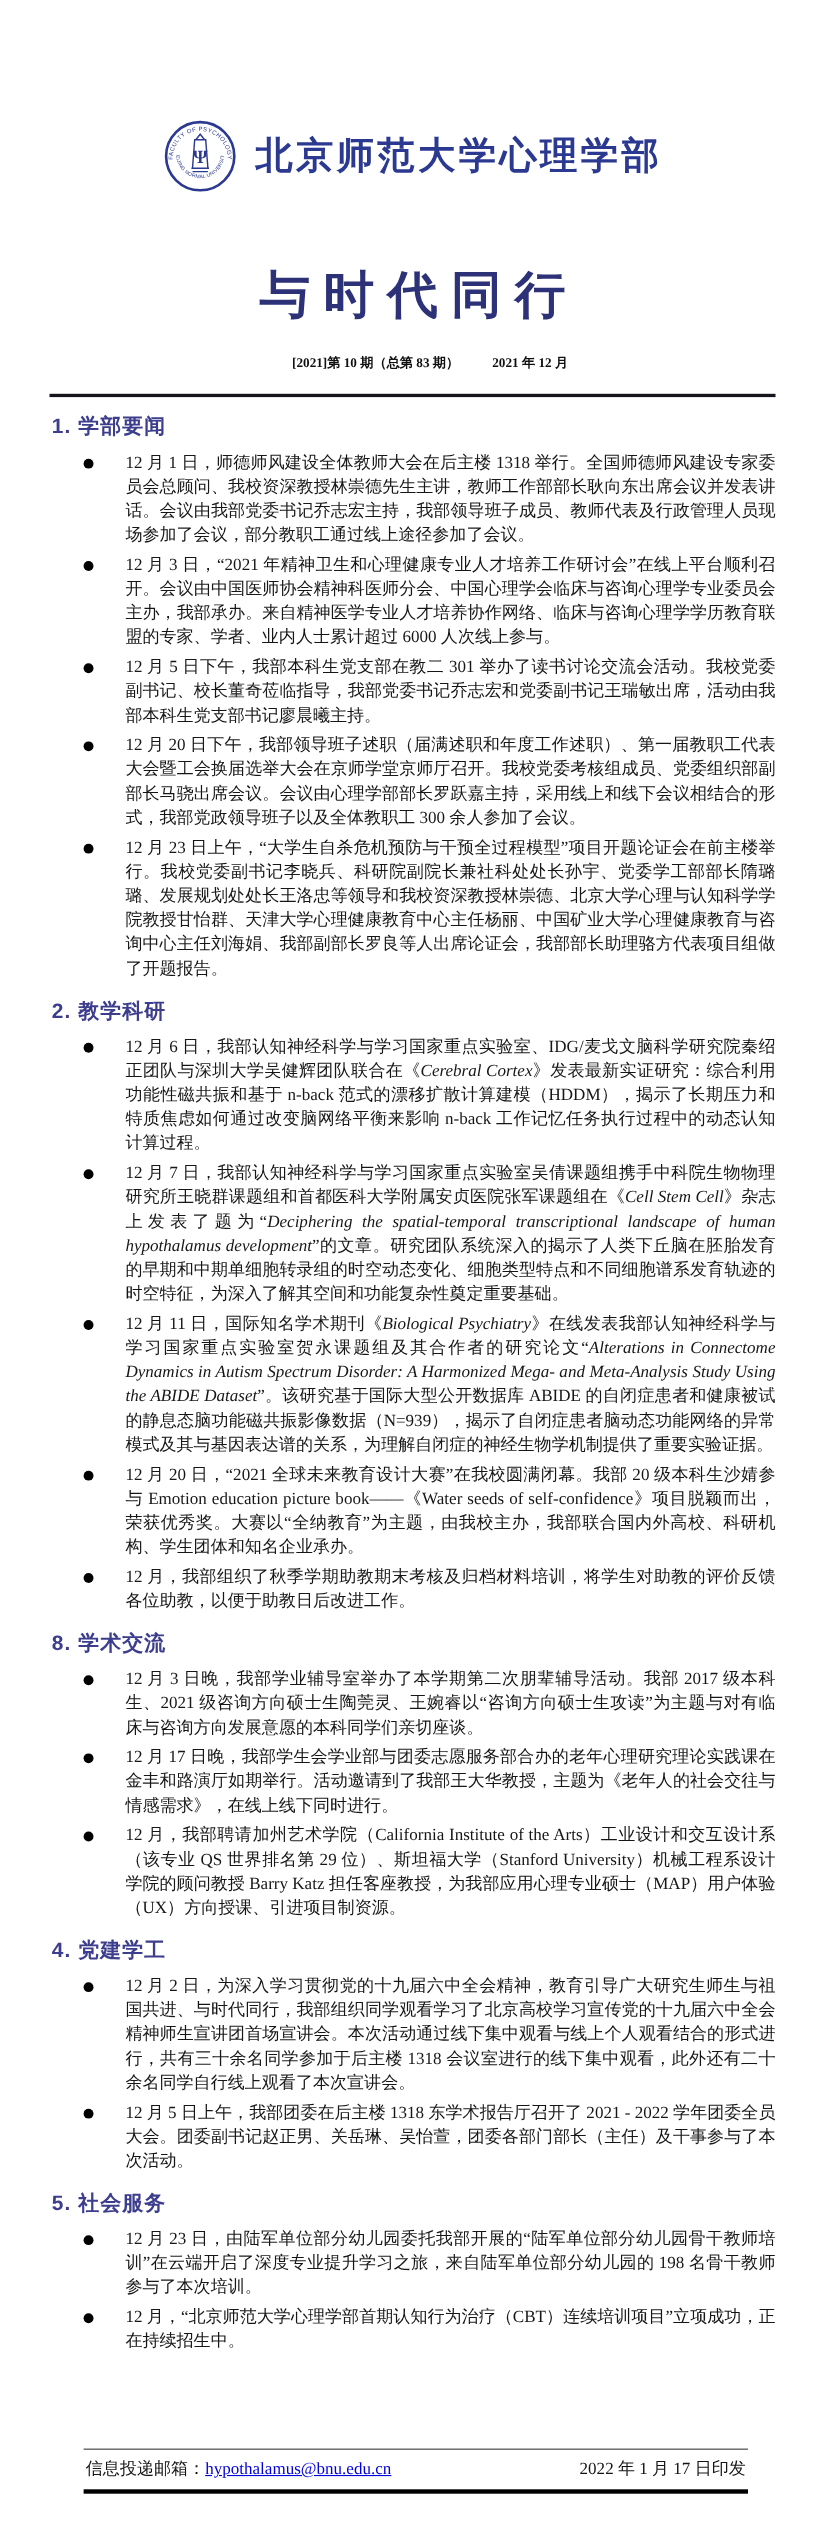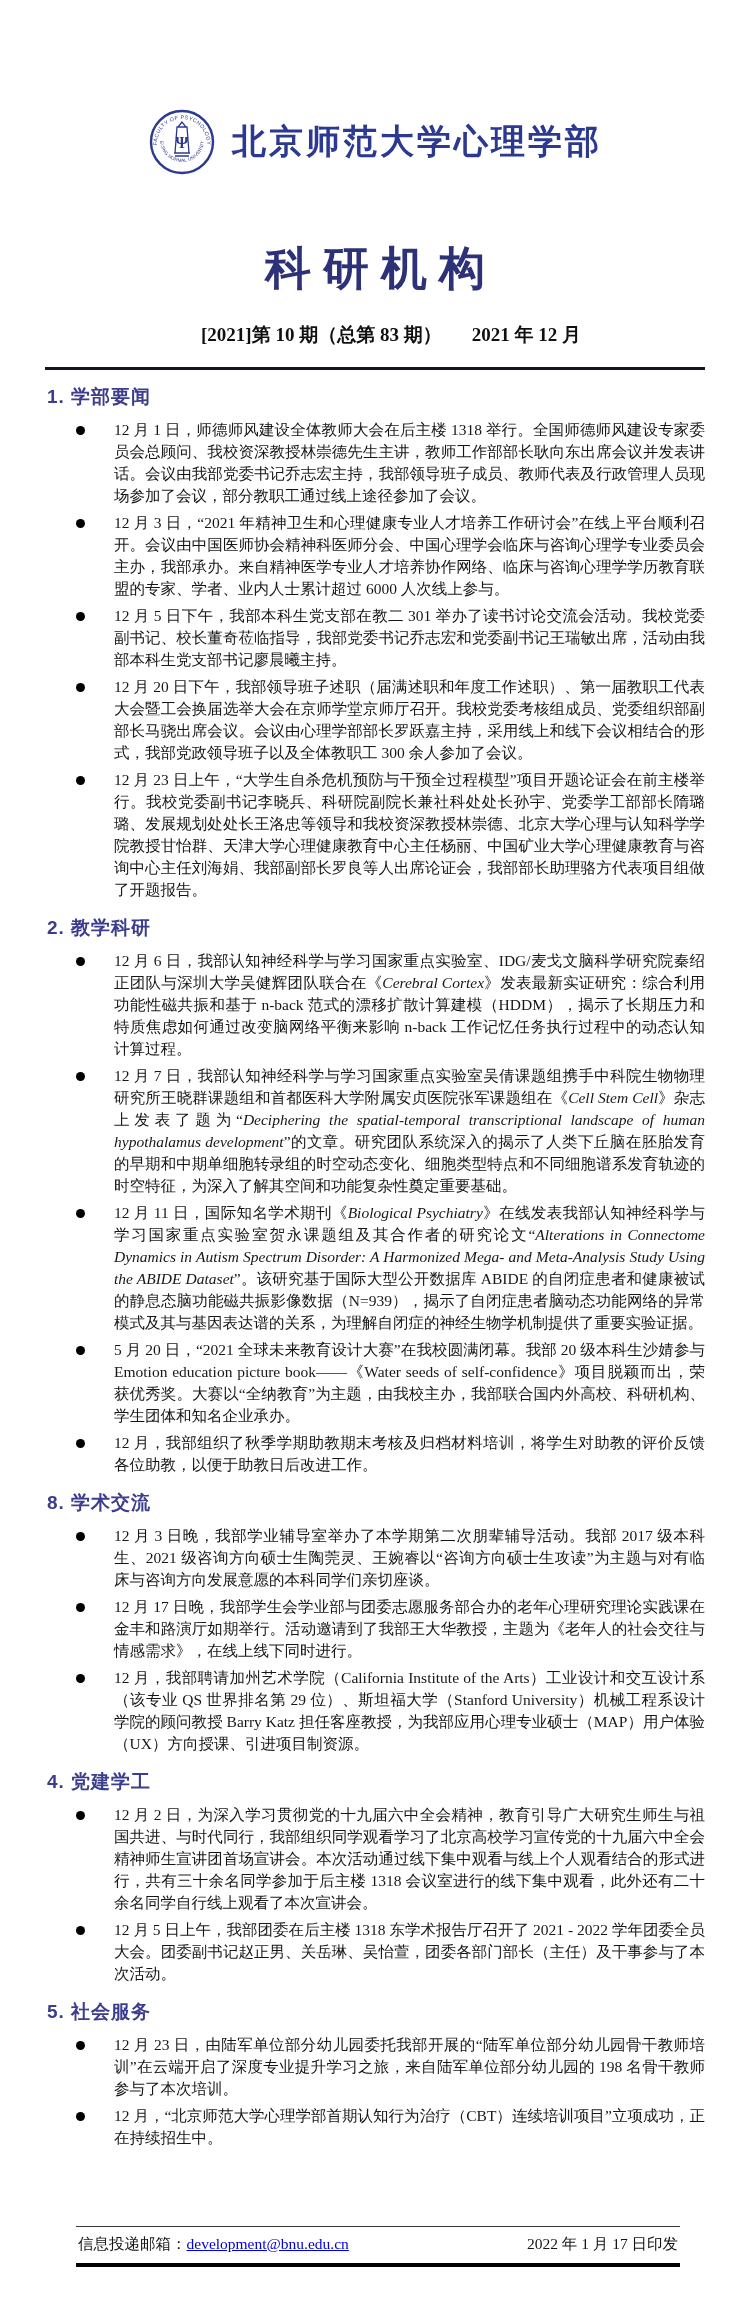--- a/index.html
+++ b/index.html
@@ -12,21 +12,21 @@
   .brand { display:flex; align-items:center; justify-content:center; gap:16px; }
   .seal { width:68px; height:68px; flex:0 0 auto; }
   .org-name {
     font-size:34px; font-weight:bold; color:#2b3990; letter-spacing:3px;
     font-family:"Liberation Serif","DejaVu Serif",serif;
   }
   .title {
     margin-top:62px; font-size:46px; font-weight:bold; color:#2d3278;
     letter-spacing:12px; text-indent:12px;
   }
-  .issue-line { margin-top:22px; font-size:19px; font-weight:bold; color:#101010;margin-left:32px; }
+  .issue-line { margin-top:22px; font-size:12px; font-weight:bold; color:#101010;margin-left:32px; }
   .issue-line .issue-no { margin-right:30px; }
   .rule-top { height:3px; background:#15151d; margin:19px 45px 0 45px; }
   .content { margin:4px 45px 0 45px; }
   .sec-heading {
     font-family:"Liberation Sans","DejaVu Sans",sans-serif;
     font-size:19px; font-weight:bold; color:#3c3d8c;
     margin:14px 0 9px 2px; letter-spacing:1px;
   }
   .item {
     position:relative; padding-left:69px; font-size:15.5px; line-height:22px;
@@ -63,53 +63,53 @@
         <textPath href="#arcTop" startOffset="50%" text-anchor="middle">FACULTY OF PSYCHOLOGY</textPath>
       </text>
       <text font-size="4.6" font-family="Liberation Sans, sans-serif" letter-spacing="0.2">
         <textPath href="#arcBot" startOffset="50%" text-anchor="middle">BEIJING NORMAL UNIVERSITY</textPath>
       </text>
       <path class="stroke" stroke-width="1.3" d="M34 14 L30 19 L38 19 Z M29 19 L27 45 L41 45 L39 19 Z M26 45 L42 45 M27 48 L41 48"></path>
       <text x="34" y="40" text-anchor="middle" font-size="17" font-weight="bold" font-family="Liberation Serif, serif">Ψ</text>
     </svg>
     <div class="org-name">北京师范大学心理学部</div>
   </div>
-  <div class="title">科研机构</div>
+  <div class="title">与时代同行</div>
   <div class="issue-line">
     <span class="issue-no">[2021]第 10 期（总第 83 期）</span><span>2021 年 12 月</span>
   </div>
 </div>
 
 <div class="rule-top"></div>
 
 <div class="content">
     <div class="sec-heading">1. 学部要闻</div>
     <div class="item"><span class="dot"></span><span>12 月 1 日，师德师风建设全体教师大会在后主楼 1318 举行。全国师德师风建设专家委员会总顾问、我校资深教授林崇德先生主讲，教师工作部部长耿向东出席会议并发表讲话。会议由我部党委书记乔志宏主持，我部领导班子成员、教师代表及行政管理人员现场参加了会议，部分教职工通过线上途径参加了会议。</span></div>
     <div class="item"><span class="dot"></span><span>12 月 3 日，“2021 年精神卫生和心理健康专业人才培养工作研讨会”在线上平台顺利召开。会议由中国医师协会精神科医师分会、中国心理学会临床与咨询心理学专业委员会主办，我部承办。来自精神医学专业人才培养协作网络、临床与咨询心理学学历教育联盟的专家、学者、业内人士累计超过 6000 人次线上参与。</span></div>
     <div class="item"><span class="dot"></span><span>12 月 5 日下午，我部本科生党支部在教二 301 举办了读书讨论交流会活动。我校党委副书记、校长董奇莅临指导，我部党委书记乔志宏和党委副书记王瑞敏出席，活动由我部本科生党支部书记廖晨曦主持。</span></div>
     <div class="item"><span class="dot"></span><span>12 月 20 日下午，我部领导班子述职（届满述职和年度工作述职）、第一届教职工代表大会暨工会换届选举大会在京师学堂京师厅召开。我校党委考核组成员、党委组织部副部长马骁出席会议。会议由心理学部部长罗跃嘉主持，采用线上和线下会议相结合的形式，我部党政领导班子以及全体教职工 300 余人参加了会议。</span></div>
     <div class="item"><span class="dot"></span><span>12 月 23 日上午，“大学生自杀危机预防与干预全过程模型”项目开题论证会在前主楼举行。我校党委副书记李晓兵、科研院副院长兼社科处处长孙宇、党委学工部部长隋璐璐、发展规划处处长王洛忠等领导和我校资深教授林崇德、北京大学心理与认知科学学院教授甘怡群、天津大学心理健康教育中心主任杨丽、中国矿业大学心理健康教育与咨询中心主任刘海娟、我部副部长罗良等人出席论证会，我部部长助理骆方代表项目组做了开题报告。</span></div>
     <div class="sec-heading">2. 教学科研</div>
     <div class="item"><span class="dot"></span><span>12 月 6 日，我部认知神经科学与学习国家重点实验室、IDG/麦戈文脑科学研究院秦绍正团队与深圳大学吴健辉团队联合在《<span class="it">Cerebral Cortex</span>》发表最新实证研究：综合利用功能性磁共振和基于 n-back 范式的漂移扩散计算建模（HDDM），揭示了长期压力和特质焦虑如何通过改变脑网络平衡来影响 n-back 工作记忆任务执行过程中的动态认知计算过程。</span></div>
     <div class="item"><span class="dot"></span><span>12 月 7 日，我部认知神经科学与学习国家重点实验室吴倩课题组携手中科院生物物理研究所王晓群课题组和首都医科大学附属安贞医院张军课题组在《<span class="it">Cell Stem Cell</span>》杂志上发表了题为“<span class="it">Deciphering the spatial-temporal transcriptional landscape of human hypothalamus development</span>”的文章。研究团队系统深入的揭示了人类下丘脑在胚胎发育的早期和中期单细胞转录组的时空动态变化、细胞类型特点和不同细胞谱系发育轨迹的时空特征，为深入了解其空间和功能复杂性奠定重要基础。</span></div>
     <div class="item"><span class="dot"></span><span>12 月 11 日，国际知名学术期刊《<span class="it">Biological Psychiatry</span>》在线发表我部认知神经科学与学习国家重点实验室贺永课题组及其合作者的研究论文“<span class="it">Alterations in Connectome Dynamics in Autism Spectrum Disorder: A Harmonized Mega- and Meta-Analysis Study Using the ABIDE Dataset</span>”。该研究基于国际大型公开数据库 ABIDE 的自闭症患者和健康被试的静息态脑功能磁共振影像数据（N=939），揭示了自闭症患者脑动态功能网络的异常模式及其与基因表达谱的关系，为理解自闭症的神经生物学机制提供了重要实验证据。</span></div>
-    <div class="item"><span class="dot"></span><span>5 月 20 日，“2021 全球未来教育设计大赛”在我校圆满闭幕。我部 20 级本科生沙婧参与 Emotion education picture book——《Water seeds of self-confidence》项目脱颖而出，荣获优秀奖。大赛以“全纳教育”为主题，由我校主办，我部联合国内外高校、科研机构、学生团体和知名企业承办。</span></div>
+    <div class="item"><span class="dot"></span><span>12 月 20 日，“2021 全球未来教育设计大赛”在我校圆满闭幕。我部 20 级本科生沙婧参与 Emotion education picture book——《Water seeds of self-confidence》项目脱颖而出，荣获优秀奖。大赛以“全纳教育”为主题，由我校主办，我部联合国内外高校、科研机构、学生团体和知名企业承办。</span></div>
     <div class="item"><span class="dot"></span><span>12 月，我部组织了秋季学期助教期末考核及归档材料培训，将学生对助教的评价反馈各位助教，以便于助教日后改进工作。</span></div>
     <div class="sec-heading">8. 学术交流</div>
     <div class="item"><span class="dot"></span><span>12 月 3 日晚，我部学业辅导室举办了本学期第二次朋辈辅导活动。我部 2017 级本科生、2021 级咨询方向硕士生陶莞灵、王婉睿以“咨询方向硕士生攻读”为主题与对有临床与咨询方向发展意愿的本科同学们亲切座谈。</span></div>
     <div class="item"><span class="dot"></span><span>12 月 17 日晚，我部学生会学业部与团委志愿服务部合办的老年心理研究理论实践课在金丰和路演厅如期举行。活动邀请到了我部王大华教授，主题为《老年人的社会交往与情感需求》，在线上线下同时进行。</span></div>
     <div class="item"><span class="dot"></span><span>12 月，我部聘请加州艺术学院（California Institute of the Arts）工业设计和交互设计系（该专业 QS 世界排名第 29 位）、斯坦福大学（Stanford University）机械工程系设计学院的顾问教授 Barry Katz 担任客座教授，为我部应用心理专业硕士（MAP）用户体验（UX）方向授课、引进项目制资源。</span></div>
     <div class="sec-heading">4. 党建学工</div>
     <div class="item"><span class="dot"></span><span>12 月 2 日，为深入学习贯彻党的十九届六中全会精神，教育引导广大研究生师生与祖国共进、与时代同行，我部组织同学观看学习了北京高校学习宣传党的十九届六中全会精神师生宣讲团首场宣讲会。本次活动通过线下集中观看与线上个人观看结合的形式进行，共有三十余名同学参加于后主楼 1318 会议室进行的线下集中观看，此外还有二十余名同学自行线上观看了本次宣讲会。</span></div>
     <div class="item"><span class="dot"></span><span>12 月 5 日上午，我部团委在后主楼 1318 东学术报告厅召开了 2021 - 2022 学年团委全员大会。团委副书记赵正男、关岳琳、吴怡萱，团委各部门部长（主任）及干事参与了本次活动。</span></div>
     <div class="sec-heading">5. 社会服务</div>
     <div class="item"><span class="dot"></span><span>12 月 23 日，由陆军单位部分幼儿园委托我部开展的“陆军单位部分幼儿园骨干教师培训”在云端开启了深度专业提升学习之旅，来自陆军单位部分幼儿园的 198 名骨干教师参与了本次培训。</span></div>
     <div class="item"><span class="dot"></span><span>12 月，“北京师范大学心理学部首期认知行为治疗（CBT）连续培训项目”立项成功，正在持续招生中。</span></div>
   </div>
 
 <div class="footer">
   <div class="footer-line-thin"></div>
   <div class="footer-row">
-    <span><span>信息投递邮箱：</span><a href="#">development@bnu.edu.cn</a></span>
+    <span><span>信息投递邮箱：</span><a href="#">hypothalamus@bnu.edu.cn</a></span>
     <span>2022 年 1 月 17 日印发</span>
   </div>
   <div class="footer-line-thick"></div>
 </div>
 
 </body></html>

